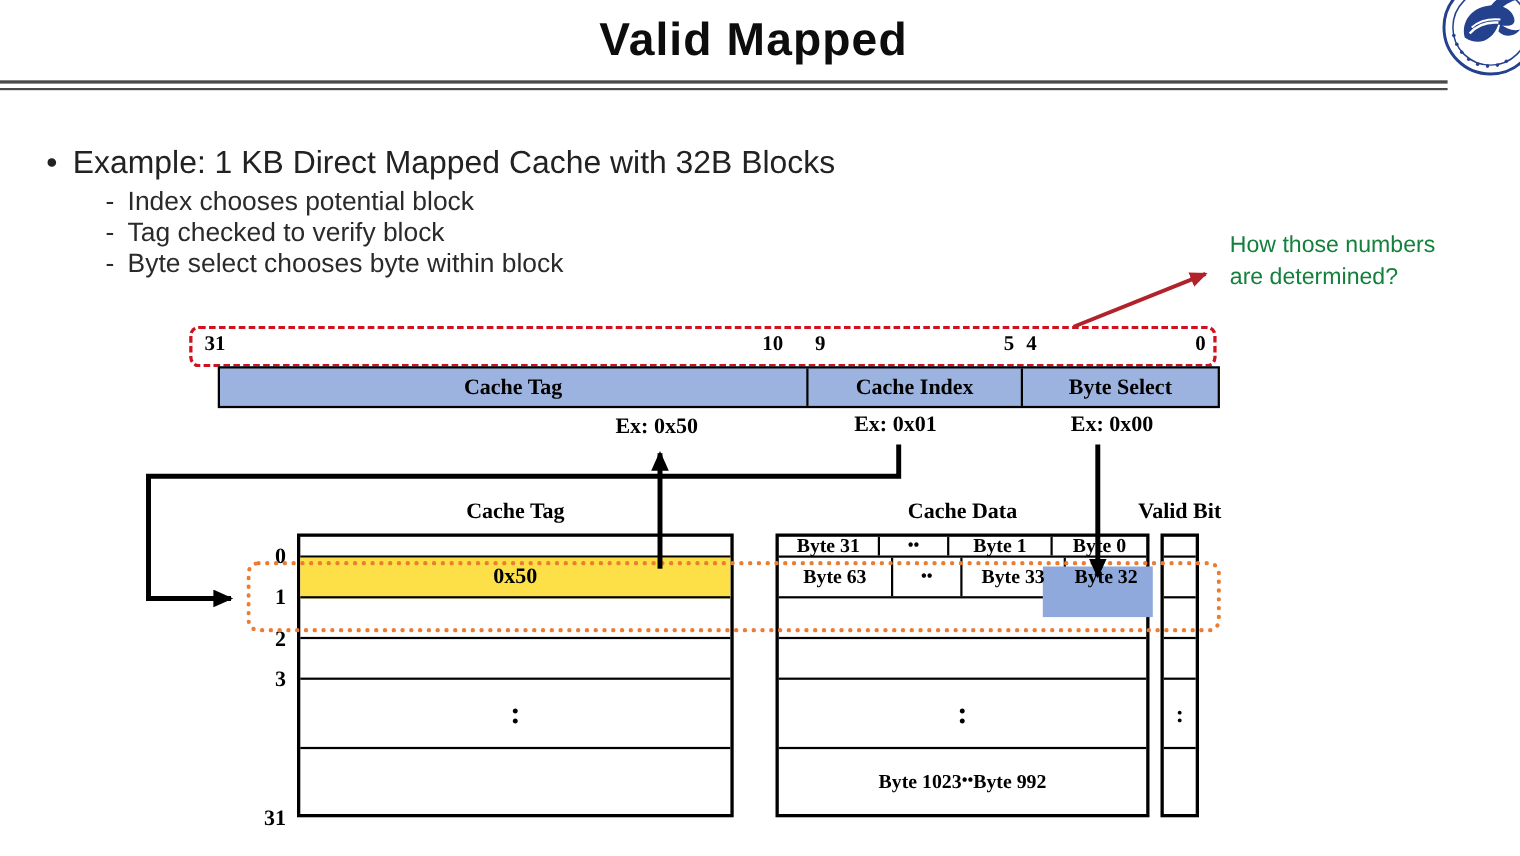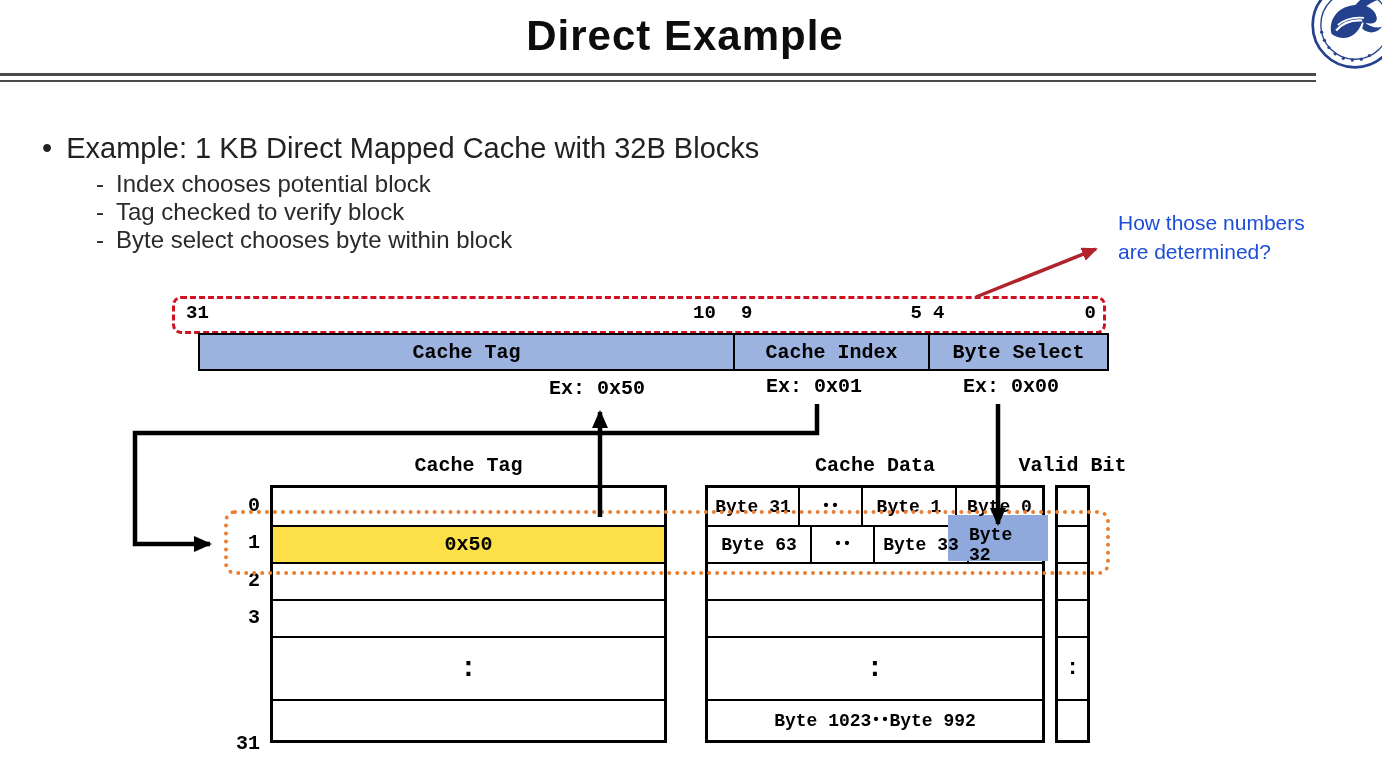--- a/index.html
+++ b/index.html
@@ -1,63 +1,63 @@
 <!DOCTYPE html>
 <html><head>
 <meta charset="utf-8">
 <style>
   html,body{margin:0;padding:0;background:#fff;}
   .slide{position:relative;width:1382px;height:778px;background:#ffffff;overflow:hidden;
          font-family:"Liberation Sans",sans-serif;}
   .abs{position:absolute;}
-  .ser{font-family:Liberation Mono, monospace;font-weight:700;color:#000;}
+  .ser{font-family:Liberation Serif, serif;font-weight:700;color:#000;}
   .title{top:12px;left:0;width:1370px;text-align:center;font-size:42px;font-weight:800;
          color:#0d0d0d;letter-spacing:1px;}
   .rule{top:73px;left:0;width:1316px;height:4px;border-top:3px solid #4a4a4a;
         border-bottom:2px solid #4a4a4a;}
   .b-main{top:132px;left:42px;font-size:29px;color:#222;text-align:center;}
   .b-main .glyph{margin-right:14px;}
   .b-sub{left:96px;font-size:24px;color:#2a2a2a;}
   .b-sub .glyph{margin-right:12px;}
-  .anno{top:208px;left:1118px;font-size:21px;line-height:29px;color:#1d4ed8;}
+  .anno{top:208px;left:1118px;font-size:21px;line-height:29px;color:#15803d;}
   .dashbox{top:296px;left:172px;width:928px;height:32px;border:3.5px dashed #D01220;
            border-radius:9px;}
   .bitnum{top:301px;height:24px;line-height:24px;font-size:19px;}
   .bar{top:333px;left:198px;width:907px;height:34px;border:2.5px solid #000;
        background:#9CB3E0;display:flex;box-sizing:content-box;}
   .bar .seg{height:100%;display:flex;align-items:center;justify-content:center;
             font-size:20px;box-sizing:border-box;}
   .bar .seg.divr{border-right:2.5px solid #000;}
   .exlbl{width:150px;font-size:20px;text-align:center;}
   .thead{font-size:20px;top:454px;text-align:center;}
   .ctable{border:3px solid #000;display:flex;flex-direction:column;box-sizing:border-box;
           background:#fff;}
   .trow{box-sizing:border-box;border-bottom:2.5px solid #000;display:flex;align-items:center;}
   .trow.last{border-bottom:none;}
-  .r0{height:39px;}.r1{height:37px;}.r2{height:37px;}.r3{height:37px;}
+  .r0{height:19px;}.r1{height:37px;}.r2{height:37px;}.r3{height:37px;}
   .rdots{height:63px;justify-content:center;}
   .r31{flex:1;}
   .cell{height:100%;display:flex;align-items:center;justify-content:center;
         box-sizing:border-box;font-size:18px;}
   .cell.divr{border-right:2.5px solid #000;}
   .cell span, .trow > span{position:relative;z-index:2;}
   .dotsv{font-size:28px;line-height:20px;z-index:2;position:relative;}
   .rowlabel{width:52px;text-align:right;font-size:20px;height:24px;line-height:24px;}
   .hl{top:515px;left:948px;width:100px;height:46px;background:#8FA9DC;z-index:1;}
   .orange{top:510px;left:224px;width:878px;height:57px;border:4.5px dotted #EC7C30;
           border-radius:11px;z-index:3;background:transparent;}
   .arrowsvg{inset:0;width:1382px;height:778px;z-index:4;pointer-events:none;}
   .logo{top:-20px;left:1310px;width:90px;height:90px;}
 </style>
 </head>
 <body>
 
 <div class="slide">
 
-  <div class="abs title">Direct Example</div>
+  <div class="abs title">Valid Mapped</div>
   <div class="abs rule"></div>
   <div class="abs logo">
     <svg width="90" height="90" viewBox="0 0 100 100">
       <circle cx="50" cy="50" r="47" fill="#ffffff" stroke="#24418E" stroke-width="3"></circle>
       <circle cx="50" cy="50" r="38" fill="none" stroke="#24418E" stroke-width="1.5"></circle>
       <g fill="#24418E">
         <path d="M24,60 C20,44 31,30 48,28 C62,26 72,32 74,41 C76,50 64,49 58,47 C52,64 37,69 24,60 Z"></path>
         <path d="M50,29 C57,17 73,14 80,21 C70,23 61,29 57,35 Z"></path>
         <path d="M60,46 C66,52 74,54 80,52 C74,60 64,60 58,54 Z"></path>
       </g>

